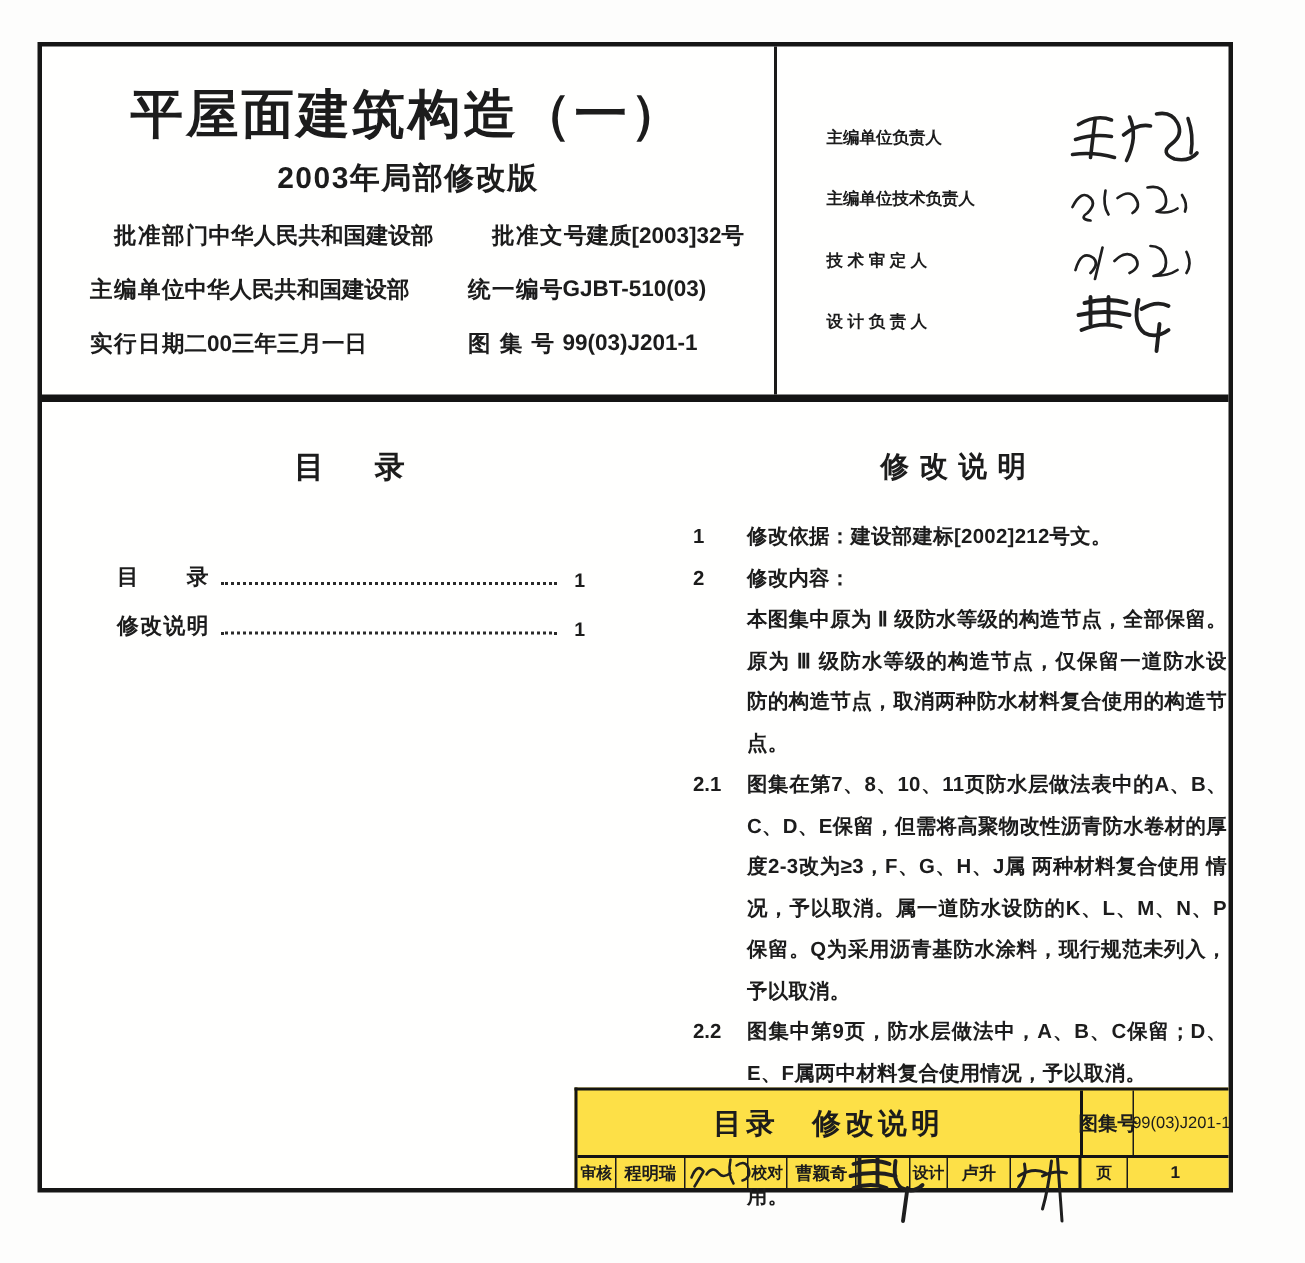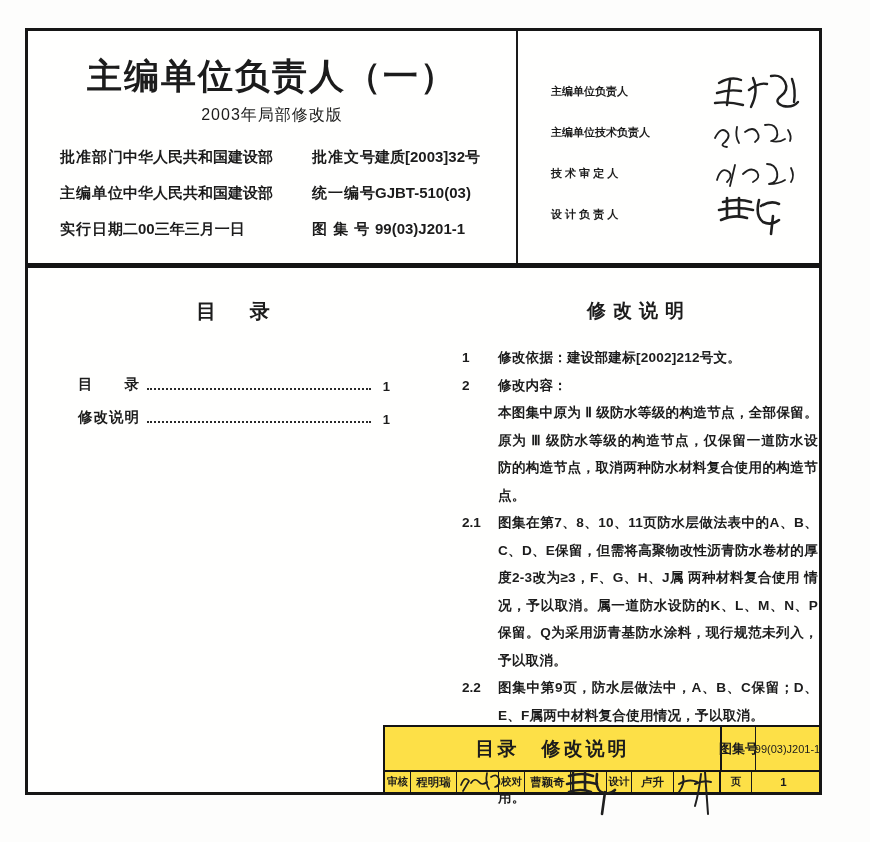--- a/index.html
+++ b/index.html
@@ -9,27 +9,27 @@
 
   .frame { position:absolute; left:25px; top:28px; width:797px; height:767px;
     border:3px solid #161616; background:#fffffe; }
 
   
   .header { position:relative; width:100%; height:237px; border-bottom:5px solid #141414; display:flex; }
   .header-left { position:relative; width:490px; height:100%; border-right:2px solid #1a1a1a; }
   .doc-title { position:absolute; top:22px; left:0; width:100%; text-align:center;
     font-size:35px; font-weight:bold; letter-spacing:2px; }
   .doc-subtitle { position:absolute; top:74px; left:0; width:100%; text-align:center;
-    font-size:16px; font-weight:normal; letter-spacing:1px; }
+    font-size:20px; font-weight:bold; letter-spacing:1px; }
   .info-row { position:absolute; left:0; width:100%; height:20px; font-size:15px; font-weight:bold; }
   .info-row .l1 { position:absolute; left:32px; letter-spacing:1px; }
   .info-row .v1 { position:absolute; left:95px; }
   .info-row .l2 { position:absolute; left:284px; letter-spacing:1px; }
   .info-row .v2 { position:absolute; left:347px; }
-  .ir0 { top:117px; } .ir1 { top:153px; } .ir2 { top:189px; }
+  .ir0 { top:117px;margin-left:16px; } .ir1 { top:153px; } .ir2 { top:189px; }
 
   .header-right { position:relative; flex:1; height:100%; padding:40px 0 0 33px; }
   .sig-row { display:flex; align-items:center; height:41px; }
   .sig-row .sig-label { width:152px; font-size:11px; font-weight:bold; white-space:nowrap; }
   .sig-row svg { flex:0 0 auto; margin-left:6px; }
   .ink { stroke:#1f1f1f; fill:none; stroke-linecap:round; stroke-linejoin:round; }
 
   
   .content { position:relative; width:100%; height:519px; }
   .toc-col { position:absolute; left:40px; top:30px; width:330px; }
@@ -65,21 +65,21 @@
   .tb-sig { position:absolute; pointer-events:none; }
 </style>
 </head>
 <body>
 
 <div class="page">
   <div class="frame">
 
     <div class="header">
       <div class="header-left">
-        <div class="doc-title">主编单位负责人（一）</div>
+        <div class="doc-title">平屋面建筑构造（一）</div>
         <div class="doc-subtitle">2003年局部修改版</div>
 
         <div class="info-row ir0">
           <span class="l1">批准部门</span>
           <span class="v1">中华人民共和国建设部</span>
           <span class="l2">批准文号</span>
           <span class="v2">建质[2003]32号</span>
         </div>
         <div class="info-row ir1">
           <span class="l1">主编单位</span>

